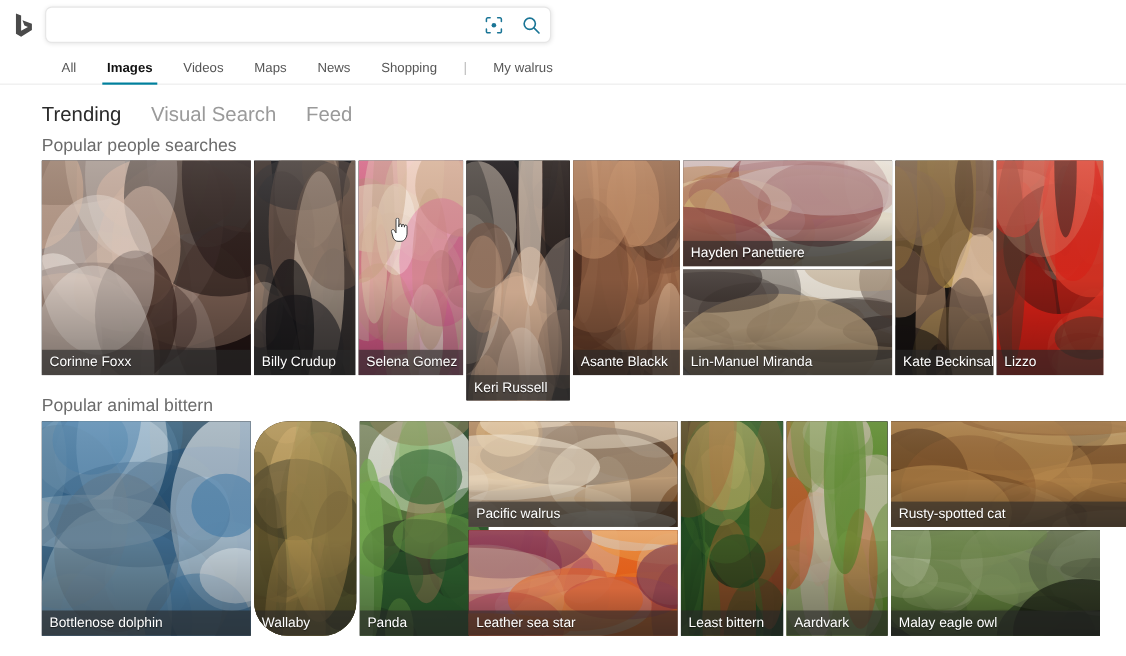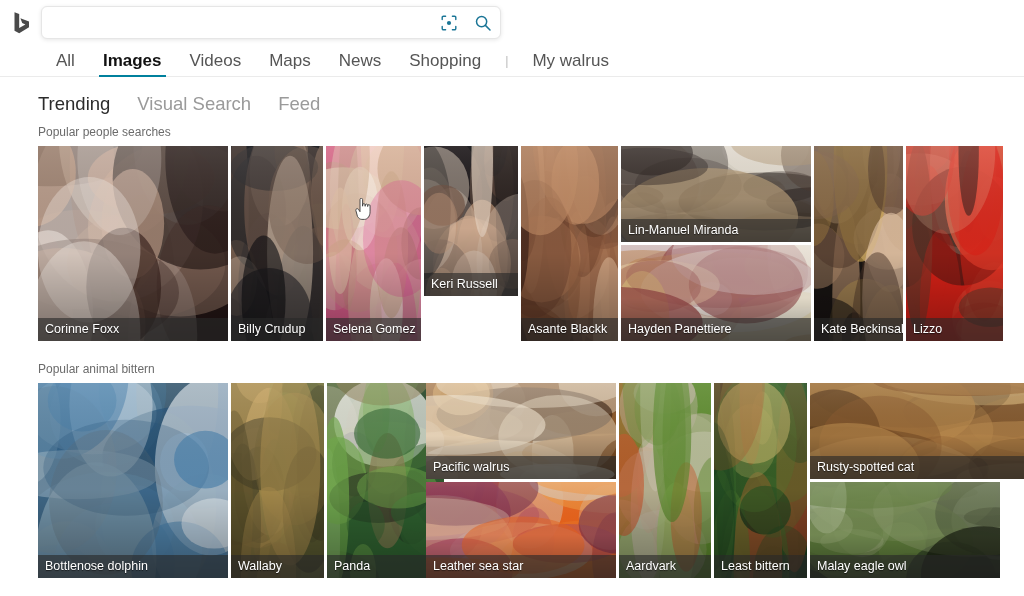--- a/index.html
+++ b/index.html
@@ -86,21 +86,21 @@
   }
 
   .scopebar-inner {
     display: flex;
     align-items: flex-start;
     height: 32px;
   }
 
   .scope-item {
     position: relative;
-    font-size: 17px;
+    font-size: 12px;
     color: #555;
     padding: 9px 14px 0 14px;
     height: 32px;
     box-sizing: border-box;
     cursor: pointer;
     white-space: nowrap;
     line-height: 14px;
   }
 
   .scope-item.selected {
@@ -142,21 +142,21 @@
     line-height: 22px;
     font-weight: normal;
   }
 
   .subtab.active {
     color: #2b2b2b;
   }
 
   
   .section-title {
-    font-size: 12px;
+    font-size: 16px;
     color: #6b6b6b;
     padding-left: 38px;
     margin-top: 10px;
     margin-bottom: 6px;
     line-height: 15px;
   }
 
   .section-title.animals {
     margin-top: 21px;
   }
@@ -394,21 +394,21 @@
               <ellipse cx="20.3" cy="89.2" rx="38.5" ry="41.4" fill="#c9a382" opacity="0.36"></ellipse>
               <ellipse cx="103.9" cy="11.6" rx="49.7" ry="24.1" fill="#c9a382" opacity="0.62"></ellipse>
               <ellipse cx="-0.2" cy="5.9" rx="46.3" ry="51.2" fill="#c9a382" opacity="0.47"></ellipse>
               <ellipse cx="79.2" cy="47.5" rx="40.3" ry="29.9" fill="#e0368f" opacity="0.26"></ellipse>
               <rect width="100" height="100" fill="url(#g1463141054)"></rect>
             </svg>
             <div class="tile-caption">Selena Gomez</div>
           </div>
         </div>
         <div class="tile-col" style="width: 94px;">
-          <div class="tile" style="width: 94px; height: 150px;">
+          <div class="tile" style="width: 94px; height: 218px;">
             <svg class="tile-art" viewBox="0 0 100 100" preserveAspectRatio="none">
               <defs>
                 <linearGradient id="g3575837975" x1="0" y1="0" x2="0" y2="1">
                   <stop offset="0%" stop-color="#ffffff" stop-opacity="0.10"></stop>
                   <stop offset="55%" stop-color="#000000" stop-opacity="0.02"></stop>
                   <stop offset="100%" stop-color="#000000" stop-opacity="0.35"></stop>
                 </linearGradient>
               </defs>
               <rect width="100" height="100" fill="#0a0a0c"></rect>
               <ellipse cx="6.4" cy="51.9" rx="27.5" ry="37.6" fill="#e8d4c2" opacity="0.34"></ellipse>
@@ -481,20 +481,60 @@
               <ellipse cx="19.7" cy="10.8" rx="39.5" ry="35.0" fill="#c08a64" opacity="0.62"></ellipse>
               <rect width="100" height="100" fill="url(#g1830281432)"></rect>
             </svg>
             <div class="tile-caption">Asante Blackk</div>
           </div>
         </div>
         <div class="tile-col" style="width: 190px;">
           <div class="tile" style="width: 190px; height: 96px;">
             <svg class="tile-art" viewBox="0 0 100 100" preserveAspectRatio="none">
               <defs>
+                <linearGradient id="g3695816413" x1="0" y1="0" x2="0" y2="1">
+                  <stop offset="0%" stop-color="#ffffff" stop-opacity="0.10"></stop>
+                  <stop offset="55%" stop-color="#000000" stop-opacity="0.02"></stop>
+                  <stop offset="100%" stop-color="#000000" stop-opacity="0.35"></stop>
+                </linearGradient>
+              </defs>
+              <rect width="100" height="100" fill="#e7e4e0"></rect>
+              <ellipse cx="3.9" cy="-1.1" rx="50.5" ry="40.4" fill="#8a3d3f" opacity="0.23"></ellipse>
+              <ellipse cx="66.0" cy="100.7" rx="50.0" ry="35.7" fill="#e7e4e0" opacity="0.69"></ellipse>
+              <ellipse cx="11.7" cy="30.7" rx="35.4" ry="25.5" fill="#b9814f" opacity="0.56"></ellipse>
+              <ellipse cx="91.3" cy="17.3" rx="44.1" ry="49.1" fill="#f0d9b0" opacity="0.40"></ellipse>
+              <ellipse cx="100.3" cy="60.4" rx="42.2" ry="15.1" fill="#e7e4e0" opacity="0.32"></ellipse>
+              <ellipse cx="54.9" cy="23.6" rx="32.5" ry="47.5" fill="#e7e4e0" opacity="0.53"></ellipse>
+              <ellipse cx="104.8" cy="104.3" rx="20.0" ry="11.8" fill="#b9814f" opacity="0.39"></ellipse>
+              <ellipse cx="59.1" cy="28.4" rx="39.3" ry="49.3" fill="#8a3d3f" opacity="0.66"></ellipse>
+              <ellipse cx="15.1" cy="97.2" rx="41.8" ry="37.8" fill="#b9814f" opacity="0.23"></ellipse>
+              <ellipse cx="84.4" cy="21.2" rx="19.4" ry="24.4" fill="#f0d9b0" opacity="0.23"></ellipse>
+              <ellipse cx="13.2" cy="39.5" rx="14.2" ry="26.3" fill="#b9814f" opacity="0.59"></ellipse>
+              <ellipse cx="89.7" cy="99.1" rx="36.7" ry="51.2" fill="#d9c07a" opacity="0.42"></ellipse>
+              <ellipse cx="63.3" cy="8.5" rx="15.8" ry="34.4" fill="#8a3d3f" opacity="0.25"></ellipse>
+              <ellipse cx="48.6" cy="32.0" rx="48.4" ry="24.4" fill="#b9814f" opacity="0.57"></ellipse>
+              <ellipse cx="63.4" cy="32.4" rx="27.9" ry="19.1" fill="#f0d9b0" opacity="0.36"></ellipse>
+              <ellipse cx="18.3" cy="68.0" rx="44.9" ry="48.2" fill="#b9814f" opacity="0.51"></ellipse>
+              <ellipse cx="88.4" cy="10.2" rx="11.4" ry="49.0" fill="#e7e4e0" opacity="0.29"></ellipse>
+              <ellipse cx="47.5" cy="56.2" rx="10.9" ry="17.6" fill="#e7e4e0" opacity="0.67"></ellipse>
+              <ellipse cx="58.6" cy="47.5" rx="48.3" ry="43.4" fill="#e7e4e0" opacity="0.59"></ellipse>
+              <ellipse cx="65.7" cy="41.2" rx="30.0" ry="40.5" fill="#8a3d3f" opacity="0.57"></ellipse>
+              <ellipse cx="20.0" cy="41.5" rx="32.0" ry="25.5" fill="#f0d9b0" opacity="0.46"></ellipse>
+              <ellipse cx="69.9" cy="10.2" rx="43.3" ry="41.8" fill="#e7e4e0" opacity="0.43"></ellipse>
+              <ellipse cx="18.2" cy="43.1" rx="23.9" ry="27.0" fill="#8a3d3f" opacity="0.31"></ellipse>
+              <ellipse cx="11.1" cy="76.6" rx="14.4" ry="49.5" fill="#d9c07a" opacity="0.58"></ellipse>
+              <ellipse cx="52.2" cy="32.8" rx="49.5" ry="32.8" fill="#8a3d3f" opacity="0.22"></ellipse>
+              <ellipse cx="-4.7" cy="80.8" rx="47.7" ry="37.3" fill="#8a3d3f" opacity="0.69"></ellipse>
+              <rect width="100" height="100" fill="url(#g3695816413)"></rect>
+            </svg>
+            <div class="tile-caption">Hayden Panettiere</div>
+          </div>
+          <div class="tile" style="width: 190px; height: 96px;">
+            <svg class="tile-art" viewBox="0 0 100 100" preserveAspectRatio="none">
+              <defs>
                 <linearGradient id="g913086384" x1="0" y1="0" x2="0" y2="1">
                   <stop offset="0%" stop-color="#ffffff" stop-opacity="0.10"></stop>
                   <stop offset="55%" stop-color="#000000" stop-opacity="0.02"></stop>
                   <stop offset="100%" stop-color="#000000" stop-opacity="0.35"></stop>
                 </linearGradient>
               </defs>
               <rect width="100" height="100" fill="#d9d2c6"></rect>
               <ellipse cx="60.4" cy="69.7" rx="42.9" ry="19.6" fill="#b39a77" opacity="0.61"></ellipse>
               <ellipse cx="86.4" cy="88.1" rx="25.4" ry="34.3" fill="#b39a77" opacity="0.30"></ellipse>
               <ellipse cx="-0.1" cy="16.4" rx="12.2" ry="46.2" fill="#d9d2c6" opacity="0.48"></ellipse>
@@ -518,60 +558,20 @@
               <ellipse cx="35.4" cy="40.7" rx="28.1" ry="28.5" fill="#2b2320" opacity="0.26"></ellipse>
               <ellipse cx="103.1" cy="9.6" rx="18.9" ry="38.1" fill="#4c3a30" opacity="0.45"></ellipse>
               <ellipse cx="24.9" cy="19.2" rx="31.5" ry="51.8" fill="#2b2320" opacity="0.38"></ellipse>
               <ellipse cx="45.4" cy="74.5" rx="47.8" ry="51.6" fill="#b39a77" opacity="0.72"></ellipse>
               <ellipse cx="13.5" cy="21.4" rx="32.3" ry="19.5" fill="#2b2320" opacity="0.43"></ellipse>
               <ellipse cx="89.2" cy="-4.4" rx="31.7" ry="25.0" fill="#b39a77" opacity="0.47"></ellipse>
               <rect width="100" height="100" fill="url(#g913086384)"></rect>
             </svg>
             <div class="tile-caption">Lin-Manuel Miranda</div>
           </div>
-          <div class="tile" style="width: 190px; height: 96px;">
-            <svg class="tile-art" viewBox="0 0 100 100" preserveAspectRatio="none">
-              <defs>
-                <linearGradient id="g3695816413" x1="0" y1="0" x2="0" y2="1">
-                  <stop offset="0%" stop-color="#ffffff" stop-opacity="0.10"></stop>
-                  <stop offset="55%" stop-color="#000000" stop-opacity="0.02"></stop>
-                  <stop offset="100%" stop-color="#000000" stop-opacity="0.35"></stop>
-                </linearGradient>
-              </defs>
-              <rect width="100" height="100" fill="#e7e4e0"></rect>
-              <ellipse cx="3.9" cy="-1.1" rx="50.5" ry="40.4" fill="#8a3d3f" opacity="0.23"></ellipse>
-              <ellipse cx="66.0" cy="100.7" rx="50.0" ry="35.7" fill="#e7e4e0" opacity="0.69"></ellipse>
-              <ellipse cx="11.7" cy="30.7" rx="35.4" ry="25.5" fill="#b9814f" opacity="0.56"></ellipse>
-              <ellipse cx="91.3" cy="17.3" rx="44.1" ry="49.1" fill="#f0d9b0" opacity="0.40"></ellipse>
-              <ellipse cx="100.3" cy="60.4" rx="42.2" ry="15.1" fill="#e7e4e0" opacity="0.32"></ellipse>
-              <ellipse cx="54.9" cy="23.6" rx="32.5" ry="47.5" fill="#e7e4e0" opacity="0.53"></ellipse>
-              <ellipse cx="104.8" cy="104.3" rx="20.0" ry="11.8" fill="#b9814f" opacity="0.39"></ellipse>
-              <ellipse cx="59.1" cy="28.4" rx="39.3" ry="49.3" fill="#8a3d3f" opacity="0.66"></ellipse>
-              <ellipse cx="15.1" cy="97.2" rx="41.8" ry="37.8" fill="#b9814f" opacity="0.23"></ellipse>
-              <ellipse cx="84.4" cy="21.2" rx="19.4" ry="24.4" fill="#f0d9b0" opacity="0.23"></ellipse>
-              <ellipse cx="13.2" cy="39.5" rx="14.2" ry="26.3" fill="#b9814f" opacity="0.59"></ellipse>
-              <ellipse cx="89.7" cy="99.1" rx="36.7" ry="51.2" fill="#d9c07a" opacity="0.42"></ellipse>
-              <ellipse cx="63.3" cy="8.5" rx="15.8" ry="34.4" fill="#8a3d3f" opacity="0.25"></ellipse>
-              <ellipse cx="48.6" cy="32.0" rx="48.4" ry="24.4" fill="#b9814f" opacity="0.57"></ellipse>
-              <ellipse cx="63.4" cy="32.4" rx="27.9" ry="19.1" fill="#f0d9b0" opacity="0.36"></ellipse>
-              <ellipse cx="18.3" cy="68.0" rx="44.9" ry="48.2" fill="#b9814f" opacity="0.51"></ellipse>
-              <ellipse cx="88.4" cy="10.2" rx="11.4" ry="49.0" fill="#e7e4e0" opacity="0.29"></ellipse>
-              <ellipse cx="47.5" cy="56.2" rx="10.9" ry="17.6" fill="#e7e4e0" opacity="0.67"></ellipse>
-              <ellipse cx="58.6" cy="47.5" rx="48.3" ry="43.4" fill="#e7e4e0" opacity="0.59"></ellipse>
-              <ellipse cx="65.7" cy="41.2" rx="30.0" ry="40.5" fill="#8a3d3f" opacity="0.57"></ellipse>
-              <ellipse cx="20.0" cy="41.5" rx="32.0" ry="25.5" fill="#f0d9b0" opacity="0.46"></ellipse>
-              <ellipse cx="69.9" cy="10.2" rx="43.3" ry="41.8" fill="#e7e4e0" opacity="0.43"></ellipse>
-              <ellipse cx="18.2" cy="43.1" rx="23.9" ry="27.0" fill="#8a3d3f" opacity="0.31"></ellipse>
-              <ellipse cx="11.1" cy="76.6" rx="14.4" ry="49.5" fill="#d9c07a" opacity="0.58"></ellipse>
-              <ellipse cx="52.2" cy="32.8" rx="49.5" ry="32.8" fill="#8a3d3f" opacity="0.22"></ellipse>
-              <ellipse cx="-4.7" cy="80.8" rx="47.7" ry="37.3" fill="#8a3d3f" opacity="0.69"></ellipse>
-              <rect width="100" height="100" fill="url(#g3695816413)"></rect>
-            </svg>
-            <div class="tile-caption">Hayden Panettiere</div>
-          </div>
         </div>
         <div class="tile-col" style="width: 89px;">
           <div class="tile" style="width: 89px; height: 195px;">
             <svg class="tile-art" viewBox="0 0 100 100" preserveAspectRatio="none">
               <defs>
                 <linearGradient id="g900269403" x1="0" y1="0" x2="0" y2="1">
                   <stop offset="0%" stop-color="#ffffff" stop-opacity="0.10"></stop>
                   <stop offset="55%" stop-color="#000000" stop-opacity="0.02"></stop>
                   <stop offset="100%" stop-color="#000000" stop-opacity="0.35"></stop>
                 </linearGradient>
@@ -689,21 +689,21 @@
               <ellipse cx="46.4" cy="43.5" rx="43.6" ry="24.6" fill="#1b4a72" opacity="0.25"></ellipse>
               <ellipse cx="92.7" cy="72.0" rx="17.2" ry="12.9" fill="#e8eef2" opacity="0.53"></ellipse>
               <ellipse cx="88.1" cy="39.3" rx="16.5" ry="14.8" fill="#3f7aa8" opacity="0.58"></ellipse>
               <ellipse cx="35.8" cy="61.2" rx="29.9" ry="37.1" fill="#5b6a70" opacity="0.26"></ellipse>
               <rect width="100" height="100" fill="url(#g4105781668)"></rect>
             </svg>
             <div class="tile-caption">Bottlenose dolphin</div>
           </div>
         </div>
         <div class="tile-col" style="width: 93px;">
-          <div class="tile" style="width: 93px; height: 195px;">
+          <div class="tile" style="width: 93px; height: 195px; border-radius: 31px;">
             <svg class="tile-art" viewBox="0 0 100 100" preserveAspectRatio="none">
               <defs>
                 <linearGradient id="g2873907110" x1="0" y1="0" x2="0" y2="1">
                   <stop offset="0%" stop-color="#ffffff" stop-opacity="0.10"></stop>
                   <stop offset="55%" stop-color="#000000" stop-opacity="0.02"></stop>
                   <stop offset="100%" stop-color="#000000" stop-opacity="0.35"></stop>
                 </linearGradient>
               </defs>
               <rect width="100" height="100" fill="#6b5b2e"></rect>
               <ellipse cx="42.4" cy="72.8" rx="16.1" ry="12.4" fill="#6b5b2e" opacity="0.38"></ellipse>
@@ -854,20 +854,62 @@
               <ellipse cx="101.9" cy="-3.6" rx="45.8" ry="17.6" fill="#f0923a" opacity="0.54"></ellipse>
               <ellipse cx="15.8" cy="6.4" rx="43.4" ry="39.3" fill="#6d2a46" opacity="0.55"></ellipse>
               <ellipse cx="-0.5" cy="38.5" rx="44.5" ry="22.1" fill="#d9c4b0" opacity="0.39"></ellipse>
               <ellipse cx="6.7" cy="93.6" rx="42.1" ry="15.0" fill="#e8621a" opacity="0.53"></ellipse>
               <ellipse cx="51.1" cy="65.8" rx="32.3" ry="29.9" fill="#e8621a" opacity="0.49"></ellipse>
               <rect width="100" height="100" fill="url(#g917090497)"></rect>
             </svg>
             <div class="tile-caption">Leather sea star</div>
           </div>
         </div>
+        <div class="tile-col" style="width: 93px;">
+          <div class="tile" style="width: 93px; height: 195px;">
+            <svg class="tile-art" viewBox="0 0 100 100" preserveAspectRatio="none">
+              <defs>
+                <linearGradient id="g3050750315" x1="0" y1="0" x2="0" y2="1">
+                  <stop offset="0%" stop-color="#ffffff" stop-opacity="0.10"></stop>
+                  <stop offset="55%" stop-color="#000000" stop-opacity="0.02"></stop>
+                  <stop offset="100%" stop-color="#000000" stop-opacity="0.35"></stop>
+                </linearGradient>
+              </defs>
+              <rect width="100" height="100" fill="#1f4a22"></rect>
+              <ellipse cx="20.1" cy="88.0" rx="11.2" ry="49.6" fill="#12301a" opacity="0.61"></ellipse>
+              <ellipse cx="53.7" cy="0.8" rx="46.9" ry="51.5" fill="#12301a" opacity="0.70"></ellipse>
+              <ellipse cx="56.2" cy="85.0" rx="34.6" ry="37.4" fill="#e8c27a" opacity="0.36"></ellipse>
+              <ellipse cx="60.6" cy="55.8" rx="43.6" ry="44.0" fill="#12301a" opacity="0.54"></ellipse>
+              <ellipse cx="37.5" cy="89.9" rx="48.2" ry="10.3" fill="#1f4a22" opacity="0.23"></ellipse>
+              <ellipse cx="52.9" cy="11.4" rx="46.5" ry="30.8" fill="#4d7a2e" opacity="0.50"></ellipse>
+              <ellipse cx="64.8" cy="67.2" rx="49.4" ry="44.0" fill="#12301a" opacity="0.70"></ellipse>
+              <ellipse cx="86.5" cy="46.7" rx="19.5" ry="50.3" fill="#c84a2a" opacity="0.61"></ellipse>
+              <ellipse cx="63.3" cy="93.6" rx="17.0" ry="10.2" fill="#12301a" opacity="0.69"></ellipse>
+              <ellipse cx="51.8" cy="18.0" rx="11.3" ry="13.6" fill="#e8c27a" opacity="0.55"></ellipse>
+              <ellipse cx="78.6" cy="13.2" rx="47.5" ry="48.3" fill="#4d7a2e" opacity="0.27"></ellipse>
+              <ellipse cx="92.9" cy="0.2" rx="33.0" ry="40.8" fill="#12301a" opacity="0.37"></ellipse>
+              <ellipse cx="44.1" cy="95.1" rx="36.7" ry="40.5" fill="#4d7a2e" opacity="0.47"></ellipse>
+              <ellipse cx="47.3" cy="91.7" rx="26.3" ry="46.1" fill="#c84a2a" opacity="0.57"></ellipse>
+              <ellipse cx="39.6" cy="29.8" rx="28.0" ry="19.0" fill="#e8c27a" opacity="0.38"></ellipse>
+              <ellipse cx="18.2" cy="91.5" rx="20.6" ry="36.6" fill="#4d7a2e" opacity="0.48"></ellipse>
+              <ellipse cx="55.2" cy="65.2" rx="27.5" ry="12.5" fill="#12301a" opacity="0.71"></ellipse>
+              <ellipse cx="39.8" cy="9.2" rx="12.3" ry="32.8" fill="#c84a2a" opacity="0.59"></ellipse>
+              <ellipse cx="13.1" cy="55.8" rx="10.6" ry="50.5" fill="#1f4a22" opacity="0.70"></ellipse>
+              <ellipse cx="63.1" cy="31.8" rx="48.4" ry="47.6" fill="#4d7a2e" opacity="0.28"></ellipse>
+              <ellipse cx="75.3" cy="99.1" rx="33.3" ry="26.0" fill="#1f4a22" opacity="0.35"></ellipse>
+              <ellipse cx="7.2" cy="73.1" rx="14.0" ry="28.6" fill="#4d7a2e" opacity="0.25"></ellipse>
+              <ellipse cx="42.9" cy="19.9" rx="39.1" ry="21.5" fill="#e8c27a" opacity="0.58"></ellipse>
+              <ellipse cx="7.4" cy="-0.9" rx="47.3" ry="45.8" fill="#c84a2a" opacity="0.34"></ellipse>
+              <ellipse cx="43.9" cy="30.5" rx="45.3" ry="35.8" fill="#4d7a2e" opacity="0.28"></ellipse>
+              <ellipse cx="-2.8" cy="58.1" rx="24.8" ry="38.4" fill="#12301a" opacity="0.24"></ellipse>
+              <rect width="100" height="100" fill="url(#g3050750315)"></rect>
+            </svg>
+            <div class="tile-caption">Least bittern</div>
+          </div>
+        </div>
         <div class="tile-col" style="width: 92px;">
           <div class="tile" style="width: 92px; height: 195px;">
             <svg class="tile-art" viewBox="0 0 100 100" preserveAspectRatio="none">
               <defs>
                 <linearGradient id="g2168088760" x1="0" y1="0" x2="0" y2="1">
                   <stop offset="0%" stop-color="#ffffff" stop-opacity="0.10"></stop>
                   <stop offset="55%" stop-color="#000000" stop-opacity="0.02"></stop>
                   <stop offset="100%" stop-color="#000000" stop-opacity="0.35"></stop>
                 </linearGradient>
               </defs>
@@ -896,62 +938,20 @@
               <ellipse cx="104.0" cy="65.1" rx="22.7" ry="27.5" fill="#5d8a2e" opacity="0.46"></ellipse>
               <ellipse cx="41.8" cy="12.9" rx="25.0" ry="19.1" fill="#5d8a2e" opacity="0.30"></ellipse>
               <ellipse cx="61.6" cy="81.4" rx="20.6" ry="30.5" fill="#9ab86a" opacity="0.69"></ellipse>
               <ellipse cx="73.1" cy="68.7" rx="17.0" ry="28.0" fill="#c8552a" opacity="0.44"></ellipse>
               <ellipse cx="57.7" cy="25.4" rx="20.9" ry="45.9" fill="#5d8a2e" opacity="0.69"></ellipse>
               <rect width="100" height="100" fill="url(#g2168088760)"></rect>
             </svg>
             <div class="tile-caption">Aardvark</div>
           </div>
         </div>
-        <div class="tile-col" style="width: 93px;">
-          <div class="tile" style="width: 93px; height: 195px;">
-            <svg class="tile-art" viewBox="0 0 100 100" preserveAspectRatio="none">
-              <defs>
-                <linearGradient id="g3050750315" x1="0" y1="0" x2="0" y2="1">
-                  <stop offset="0%" stop-color="#ffffff" stop-opacity="0.10"></stop>
-                  <stop offset="55%" stop-color="#000000" stop-opacity="0.02"></stop>
-                  <stop offset="100%" stop-color="#000000" stop-opacity="0.35"></stop>
-                </linearGradient>
-              </defs>
-              <rect width="100" height="100" fill="#1f4a22"></rect>
-              <ellipse cx="20.1" cy="88.0" rx="11.2" ry="49.6" fill="#12301a" opacity="0.61"></ellipse>
-              <ellipse cx="53.7" cy="0.8" rx="46.9" ry="51.5" fill="#12301a" opacity="0.70"></ellipse>
-              <ellipse cx="56.2" cy="85.0" rx="34.6" ry="37.4" fill="#e8c27a" opacity="0.36"></ellipse>
-              <ellipse cx="60.6" cy="55.8" rx="43.6" ry="44.0" fill="#12301a" opacity="0.54"></ellipse>
-              <ellipse cx="37.5" cy="89.9" rx="48.2" ry="10.3" fill="#1f4a22" opacity="0.23"></ellipse>
-              <ellipse cx="52.9" cy="11.4" rx="46.5" ry="30.8" fill="#4d7a2e" opacity="0.50"></ellipse>
-              <ellipse cx="64.8" cy="67.2" rx="49.4" ry="44.0" fill="#12301a" opacity="0.70"></ellipse>
-              <ellipse cx="86.5" cy="46.7" rx="19.5" ry="50.3" fill="#c84a2a" opacity="0.61"></ellipse>
-              <ellipse cx="63.3" cy="93.6" rx="17.0" ry="10.2" fill="#12301a" opacity="0.69"></ellipse>
-              <ellipse cx="51.8" cy="18.0" rx="11.3" ry="13.6" fill="#e8c27a" opacity="0.55"></ellipse>
-              <ellipse cx="78.6" cy="13.2" rx="47.5" ry="48.3" fill="#4d7a2e" opacity="0.27"></ellipse>
-              <ellipse cx="92.9" cy="0.2" rx="33.0" ry="40.8" fill="#12301a" opacity="0.37"></ellipse>
-              <ellipse cx="44.1" cy="95.1" rx="36.7" ry="40.5" fill="#4d7a2e" opacity="0.47"></ellipse>
-              <ellipse cx="47.3" cy="91.7" rx="26.3" ry="46.1" fill="#c84a2a" opacity="0.57"></ellipse>
-              <ellipse cx="39.6" cy="29.8" rx="28.0" ry="19.0" fill="#e8c27a" opacity="0.38"></ellipse>
-              <ellipse cx="18.2" cy="91.5" rx="20.6" ry="36.6" fill="#4d7a2e" opacity="0.48"></ellipse>
-              <ellipse cx="55.2" cy="65.2" rx="27.5" ry="12.5" fill="#12301a" opacity="0.71"></ellipse>
-              <ellipse cx="39.8" cy="9.2" rx="12.3" ry="32.8" fill="#c84a2a" opacity="0.59"></ellipse>
-              <ellipse cx="13.1" cy="55.8" rx="10.6" ry="50.5" fill="#1f4a22" opacity="0.70"></ellipse>
-              <ellipse cx="63.1" cy="31.8" rx="48.4" ry="47.6" fill="#4d7a2e" opacity="0.28"></ellipse>
-              <ellipse cx="75.3" cy="99.1" rx="33.3" ry="26.0" fill="#1f4a22" opacity="0.35"></ellipse>
-              <ellipse cx="7.2" cy="73.1" rx="14.0" ry="28.6" fill="#4d7a2e" opacity="0.25"></ellipse>
-              <ellipse cx="42.9" cy="19.9" rx="39.1" ry="21.5" fill="#e8c27a" opacity="0.58"></ellipse>
-              <ellipse cx="7.4" cy="-0.9" rx="47.3" ry="45.8" fill="#c84a2a" opacity="0.34"></ellipse>
-              <ellipse cx="43.9" cy="30.5" rx="45.3" ry="35.8" fill="#4d7a2e" opacity="0.28"></ellipse>
-              <ellipse cx="-2.8" cy="58.1" rx="24.8" ry="38.4" fill="#12301a" opacity="0.24"></ellipse>
-              <rect width="100" height="100" fill="url(#g3050750315)"></rect>
-            </svg>
-            <div class="tile-caption">Least bittern</div>
-          </div>
-        </div>
         <div class="tile-col" style="width: 190px;">
           <div class="tile" style="width: 190px; height: 96px; padding-left: 28px;">
             <svg class="tile-art" viewBox="0 0 100 100" preserveAspectRatio="none">
               <defs>
                 <linearGradient id="g4221775166" x1="0" y1="0" x2="0" y2="1">
                   <stop offset="0%" stop-color="#ffffff" stop-opacity="0.10"></stop>
                   <stop offset="55%" stop-color="#000000" stop-opacity="0.02"></stop>
                   <stop offset="100%" stop-color="#000000" stop-opacity="0.35"></stop>
                 </linearGradient>
               </defs>

